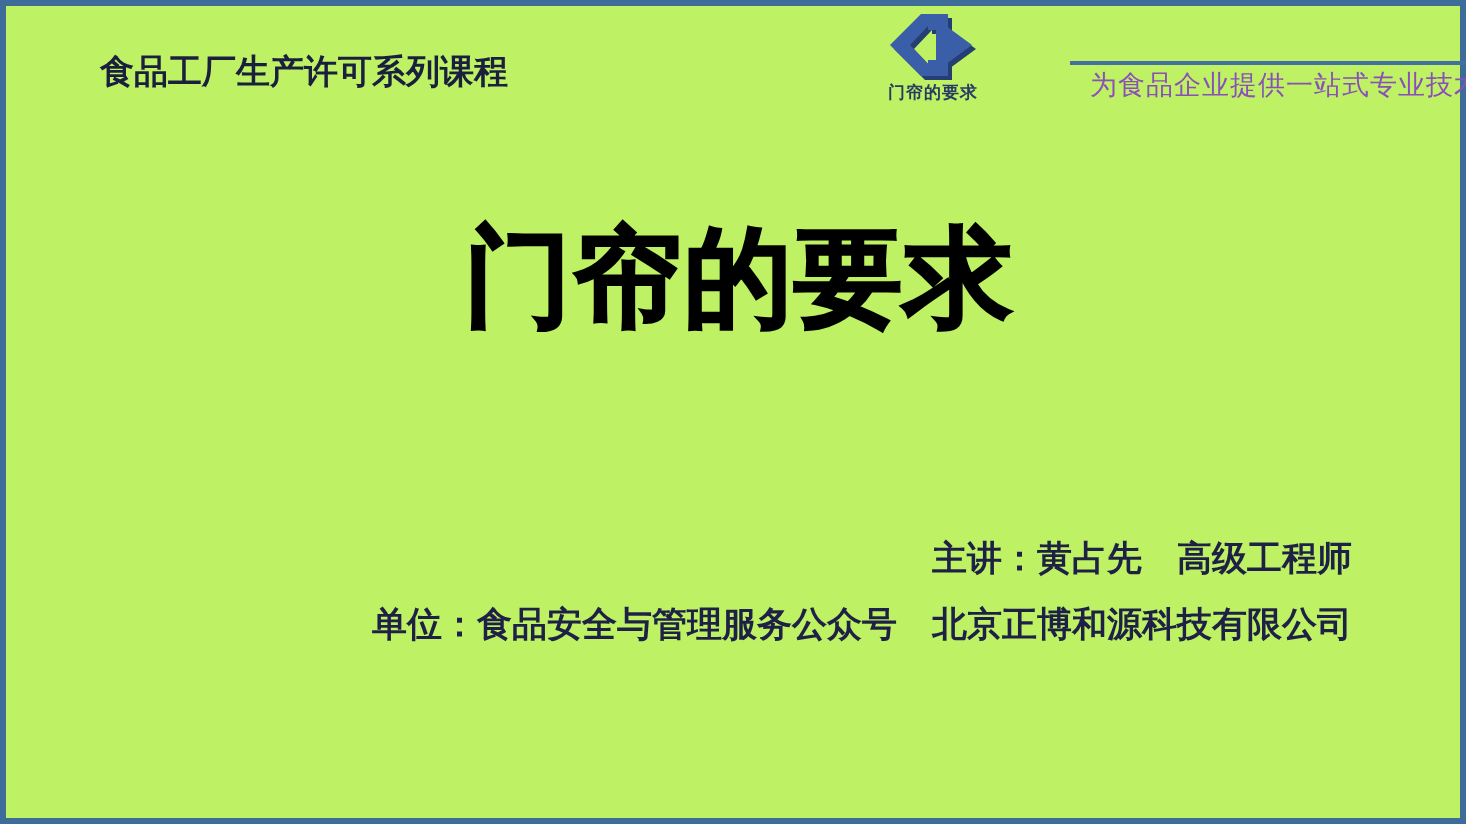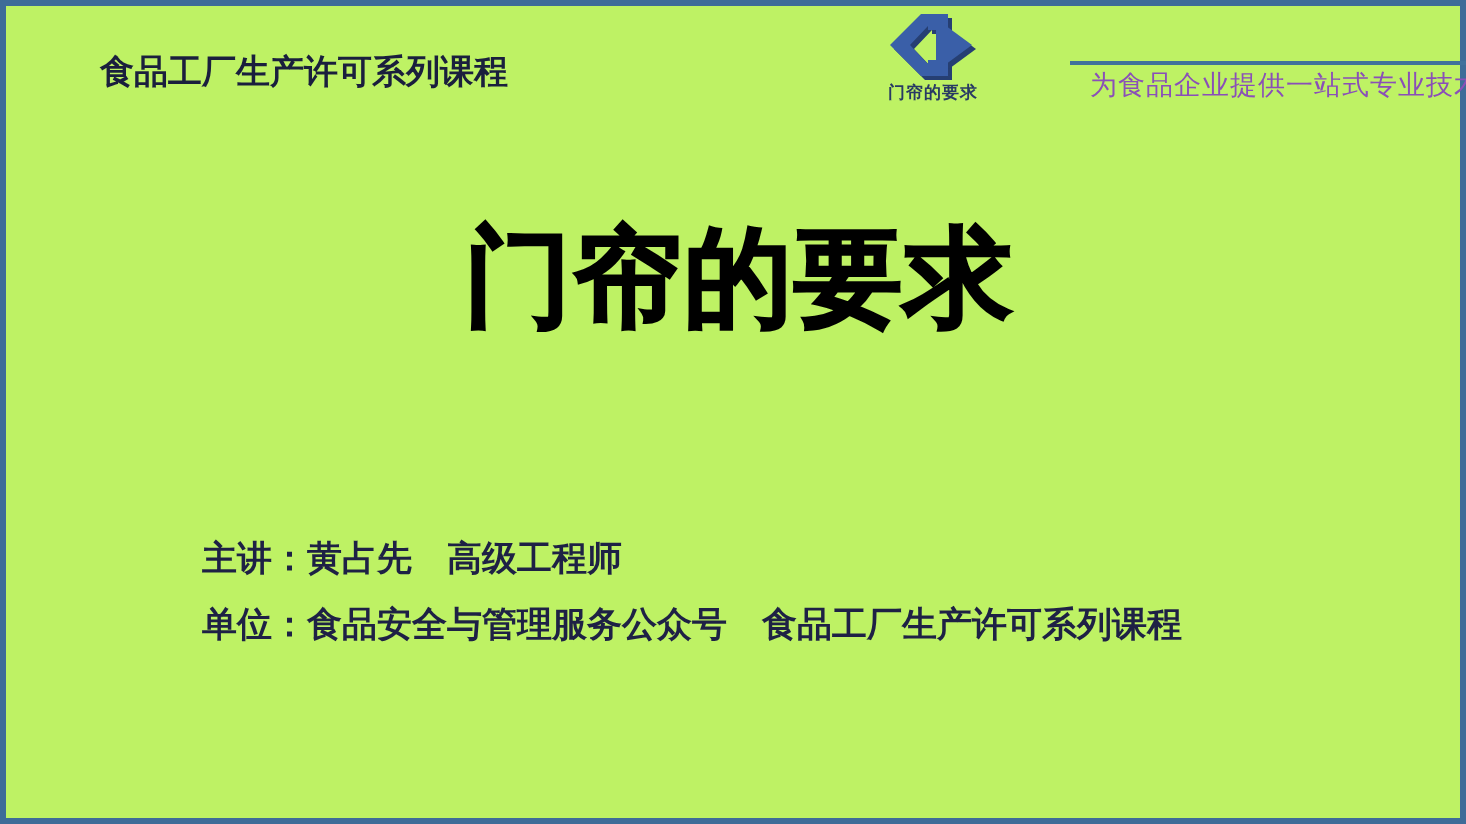--- a/index.html
+++ b/index.html
@@ -154,20 +154,21 @@
   }
 
   .presenter-line {
     font-size: 35px;
     font-weight: bold;
     color: #1e2145;
     letter-spacing: 0px;
     white-space: nowrap;
     line-height: 1;
     font-family: "Liberation Sans", "DejaVu Sans", sans-serif;
+    text-align: right;
   }
 
   #presenter-line-speaker { margin: 0 0 31px 0; }
   #presenter-line-org     { margin: 0; }
 </style>
 </head>
 <body>
 
 <div id="slide">
 
@@ -206,16 +207,16 @@
         <div id="company-tagline">为食品企业提供一站式专业技术服务</div>
       </div>
 
     </div>
   </div>
 
   <div id="slide-title">门帘的要求</div>
 
   <div id="presenter-block">
     <div id="presenter-line-speaker" class="presenter-line">主讲：黄占先　高级工程师</div>
-    <div id="presenter-line-org" class="presenter-line">单位：食品安全与管理服务公众号　食品工厂生产许可系列课程</div>
+    <div id="presenter-line-org" class="presenter-line">单位：食品安全与管理服务公众号　北京正博和源科技有限公司</div>
   </div>
 
 </div>
 
 </body></html>

